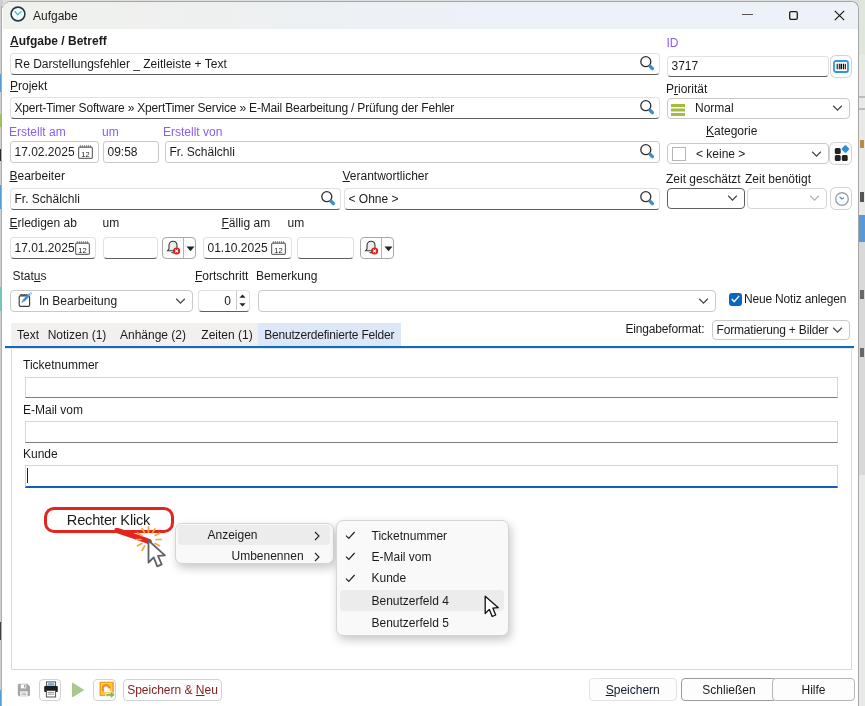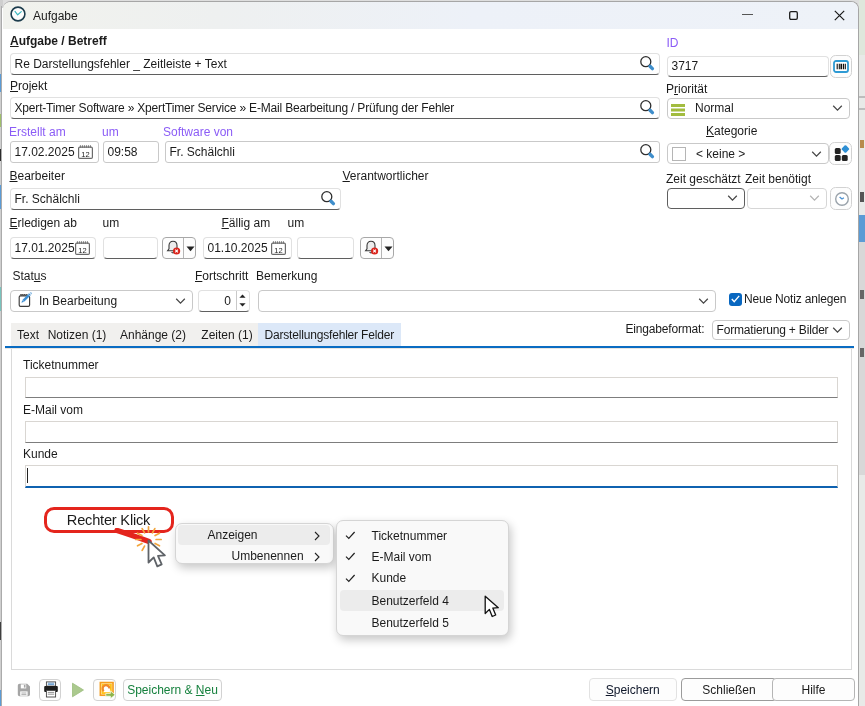--- a/index.html
+++ b/index.html
@@ -66,34 +66,38 @@
         <circle cx="7.8" cy="6.7" r="5" fill="none" stroke="#2e2e2e" stroke-width="1.3"></circle>
         <line x1="12" y1="11.2" x2="14.4" y2="13.6" stroke="#3f8ecb" stroke-width="3.4" stroke-linecap="round"></line>
       </svg></div>
 <div class="ab lbl" style="left:7px;top:77.5px;"><u>P</u>rojekt</div>
 <div class="ab fld ls1" style="left:7px;top:95.5px;width:650px;height:22px;">Xpert-Timer Software » XpertTimer Service » E-Mail Bearbeitung / Prüfung der Fehler<svg class="mag" width="18" height="18" viewBox="0 0 18 18">
         <circle cx="7.8" cy="6.7" r="5" fill="none" stroke="#2e2e2e" stroke-width="1.3"></circle>
         <line x1="12" y1="11.2" x2="14.4" y2="13.6" stroke="#3f8ecb" stroke-width="3.4" stroke-linecap="round"></line>
       </svg></div>
 <div class="ab lbl glbl" style="left:6px;top:123.5px;">Erstellt am</div>
 <div class="ab lbl glbl" style="left:99px;top:123.5px;">um</div>
-<div class="ab lbl glbl" style="left:160px;top:123.5px;">Software von</div>
+<div class="ab lbl glbl" style="left:160px;top:123.5px;">Erstellt von</div>
 <div class="ab fld2" style="left:7px;top:139px;width:89px;height:22px;">17.02.2025<svg class="mag" style="right:4px" width="17" height="16" viewBox="0 0 17 16">
         <rect x="1.6" y="3.2" width="13.8" height="11.2" rx="1.2" fill="#fff" stroke="#6b6b6b" stroke-width="1.2"></rect>
         <path d="M3.4 1.2 v2.6 M5.4 1.2 v2.6 M7.4 1.2 v2.6 M9.4 1.2 v2.6 M11.4 1.2 v2.6 M13.4 1.2 v2.6" stroke="#6b6b6b" stroke-width="0.9"></path>
         <text x="8.5" y="12.6" font-size="7.5" text-anchor="middle" fill="#222" font-family="Liberation Sans">12</text>
       </svg></div>
 <div class="ab fld2" style="left:100px;top:139px;width:56px;height:22px;">09:58</div>
 <div class="ab fld2" style="left:162px;top:139px;width:495px;height:22px;">Fr. Schälchli<svg class="mag" width="18" height="18" viewBox="0 0 18 18">
         <circle cx="7.8" cy="6.7" r="5" fill="none" stroke="#2e2e2e" stroke-width="1.3"></circle>
         <line x1="12" y1="11.2" x2="14.4" y2="13.6" stroke="#3f8ecb" stroke-width="3.4" stroke-linecap="round"></line>
       </svg></div>
 <div class="ab lbl" style="left:6.5px;top:167.5px;"><u>B</u>earbeiter</div>
 <div class="ab lbl" style="left:339.5px;top:167.5px;"><u>V</u>erantwortlicher</div>
 <div class="ab fld" style="left:7px;top:186px;width:331px;height:22px;">Fr. Schälchli<svg class="mag" width="18" height="18" viewBox="0 0 18 18">
+        <circle cx="7.8" cy="6.7" r="5" fill="none" stroke="#2e2e2e" stroke-width="1.3"></circle>
+        <line x1="12" y1="11.2" x2="14.4" y2="13.6" stroke="#3f8ecb" stroke-width="3.4" stroke-linecap="round"></line>
+      </svg></div>
+<div class="ab fld" style="left:341px;top:186px;width:316px;height:22px;">&lt; Ohne &gt;<svg class="mag" width="18" height="18" viewBox="0 0 18 18">
         <circle cx="7.8" cy="6.7" r="5" fill="none" stroke="#2e2e2e" stroke-width="1.3"></circle>
         <line x1="12" y1="11.2" x2="14.4" y2="13.6" stroke="#3f8ecb" stroke-width="3.4" stroke-linecap="round"></line>
       </svg></div>
 <div class="ab lbl" style="left:6.5px;top:214.5px;"><u>E</u>rledigen ab</div>
 <div class="ab lbl" style="left:99.5px;top:214.5px;">um</div>
 <div class="ab lbl" style="left:198.5px;top:214.5px;padding-left:20px;"><u>F</u>ällig am</div>
 <div class="ab lbl" style="left:284.5px;top:214.5px;">um</div>
 <div class="ab fld" style="left:7px;top:235px;width:86px;height:22px;">17.01.2025<svg class="mag" style="right:4px" width="17" height="16" viewBox="0 0 17 16">
         <rect x="1.6" y="3.2" width="13.8" height="11.2" rx="1.2" fill="#fff" stroke="#6b6b6b" stroke-width="1.2"></rect>
         <path d="M3.4 1.2 v2.6 M5.4 1.2 v2.6 M7.4 1.2 v2.6 M9.4 1.2 v2.6 M11.4 1.2 v2.6 M13.4 1.2 v2.6" stroke="#6b6b6b" stroke-width="0.9"></path>
@@ -117,40 +121,40 @@
       <svg class="chev" width="11" height="7" viewBox="0 0 11 7">
         <path d="M1.2 1 L5.5 5.4 L9.8 1" fill="none" stroke="#454545" stroke-width="1.2"></path>
       </svg>
     </div>
 
 <div class="ab" style="left:8px;top:321px;width:250px;height:24px;background:#f1f0ee;"></div>
 <div class="ab lbl" style="left:7px;top:322px;width:36px;height:23px;text-align:center;line-height:23px;">Text</div>
 <div class="ab lbl" style="left:41px;top:322px;width:66px;height:23px;text-align:center;line-height:23px;">Notizen (1)</div>
 <div class="ab lbl" style="left:107px;top:322px;width:86px;height:23px;text-align:center;line-height:23px;">Anhänge (2)</div>
 <div class="ab lbl" style="left:195px;top:322px;width:58px;height:23px;text-align:center;line-height:23px;">Zeiten (1)</div>
-<div class="ab lbl ls1" style="left:254.5px;top:321px;width:143.5px;height:24px;text-align:center;line-height:24px;background:#dce8f8;">Darstellungsfehler Felder</div>
+<div class="ab lbl ls1" style="left:254.5px;top:321px;width:143.5px;height:24px;text-align:center;line-height:24px;background:#dce8f8;">Benutzerdefinierte Felder</div>
 <div class="ab lbl ls1" style="left:622.5px;top:320.5px;">Eingabeformat:</div>
 <div class="ab cmb ls1" style="left:709px;top:318px;width:138px;height:20px;">Formatierung + Bilder<svg class="chev" width="11" height="7" viewBox="0 0 11 7">
         <path d="M1.2 1 L5.5 5.4 L9.8 1" fill="none" stroke="#454545" stroke-width="1.2"></path>
       </svg></div>
 <div class="ab" style="left:2px;top:344.3px;width:849px;height:2.4px;background:#0a6cc2;"></div>
 <div class="ab" style="left:2px;top:346.7px;width:849px;height:1px;background:#eae6e1;"></div>
 
 <div class="ab" style="left:8px;top:347px;width:841px;height:321.5px;border:1px solid #dadada;border-top:none;background:#fff;"></div>
 <div class="ab lbl" style="left:20px;top:356px;">Ticketnummer</div>
 <div class="ab pinput" style="left:21.5px;top:375px;width:813px;height:21px;"></div>
 <div class="ab lbl" style="left:20px;top:401px;">E-Mail vom</div>
 <div class="ab pinput" style="left:21.5px;top:419px;width:813px;height:22px;"></div>
 <div class="ab lbl" style="left:20px;top:445.5px;">Kunde</div>
 <div class="ab pinput" style="left:21.5px;top:463px;width:813px;height:23.5px;border-bottom:2.5px solid #0f62b0;"></div>
 <div class="ab" style="left:24px;top:466px;width:1px;height:15px;background:#222;"></div>
 
 <div class="ab btn" style="left:36px;top:677px;width:21.5px;height:22px;"></div>
 <div class="ab btn" style="left:90px;top:677px;width:23px;height:22px;"></div>
-<div class="ab btn" style="left:120px;top:677px;width:99px;height:22px;color:#15803d;">
+<div class="ab btn" style="left:120px;top:677px;width:99px;height:22px;color:#7f1d1d;">
       <span>Speichern &amp; <u>N</u>eu</span>
     </div>
 <div class="ab btn" style="left:586px;top:676.5px;width:87.5px;height:23px;color:#0f172a;border-color:#e2e2e2;">
       <span><u>S</u>peichern</span>
     </div>
 <div class="ab btn" style="left:678px;top:676.5px;width:96px;height:23px;border-color:#9b9b9b;">Schließen</div>
 <div class="ab btn" style="left:769px;top:676.5px;width:83px;height:23px;border-color:#b5b5b5;">Hilfe</div>
 
 <div class="ab lbl glbl" style="left:663.5px;top:34.5px;">ID</div>
 <div class="ab fld" style="left:664px;top:54px;width:162px;height:21.5px;">3717</div>

